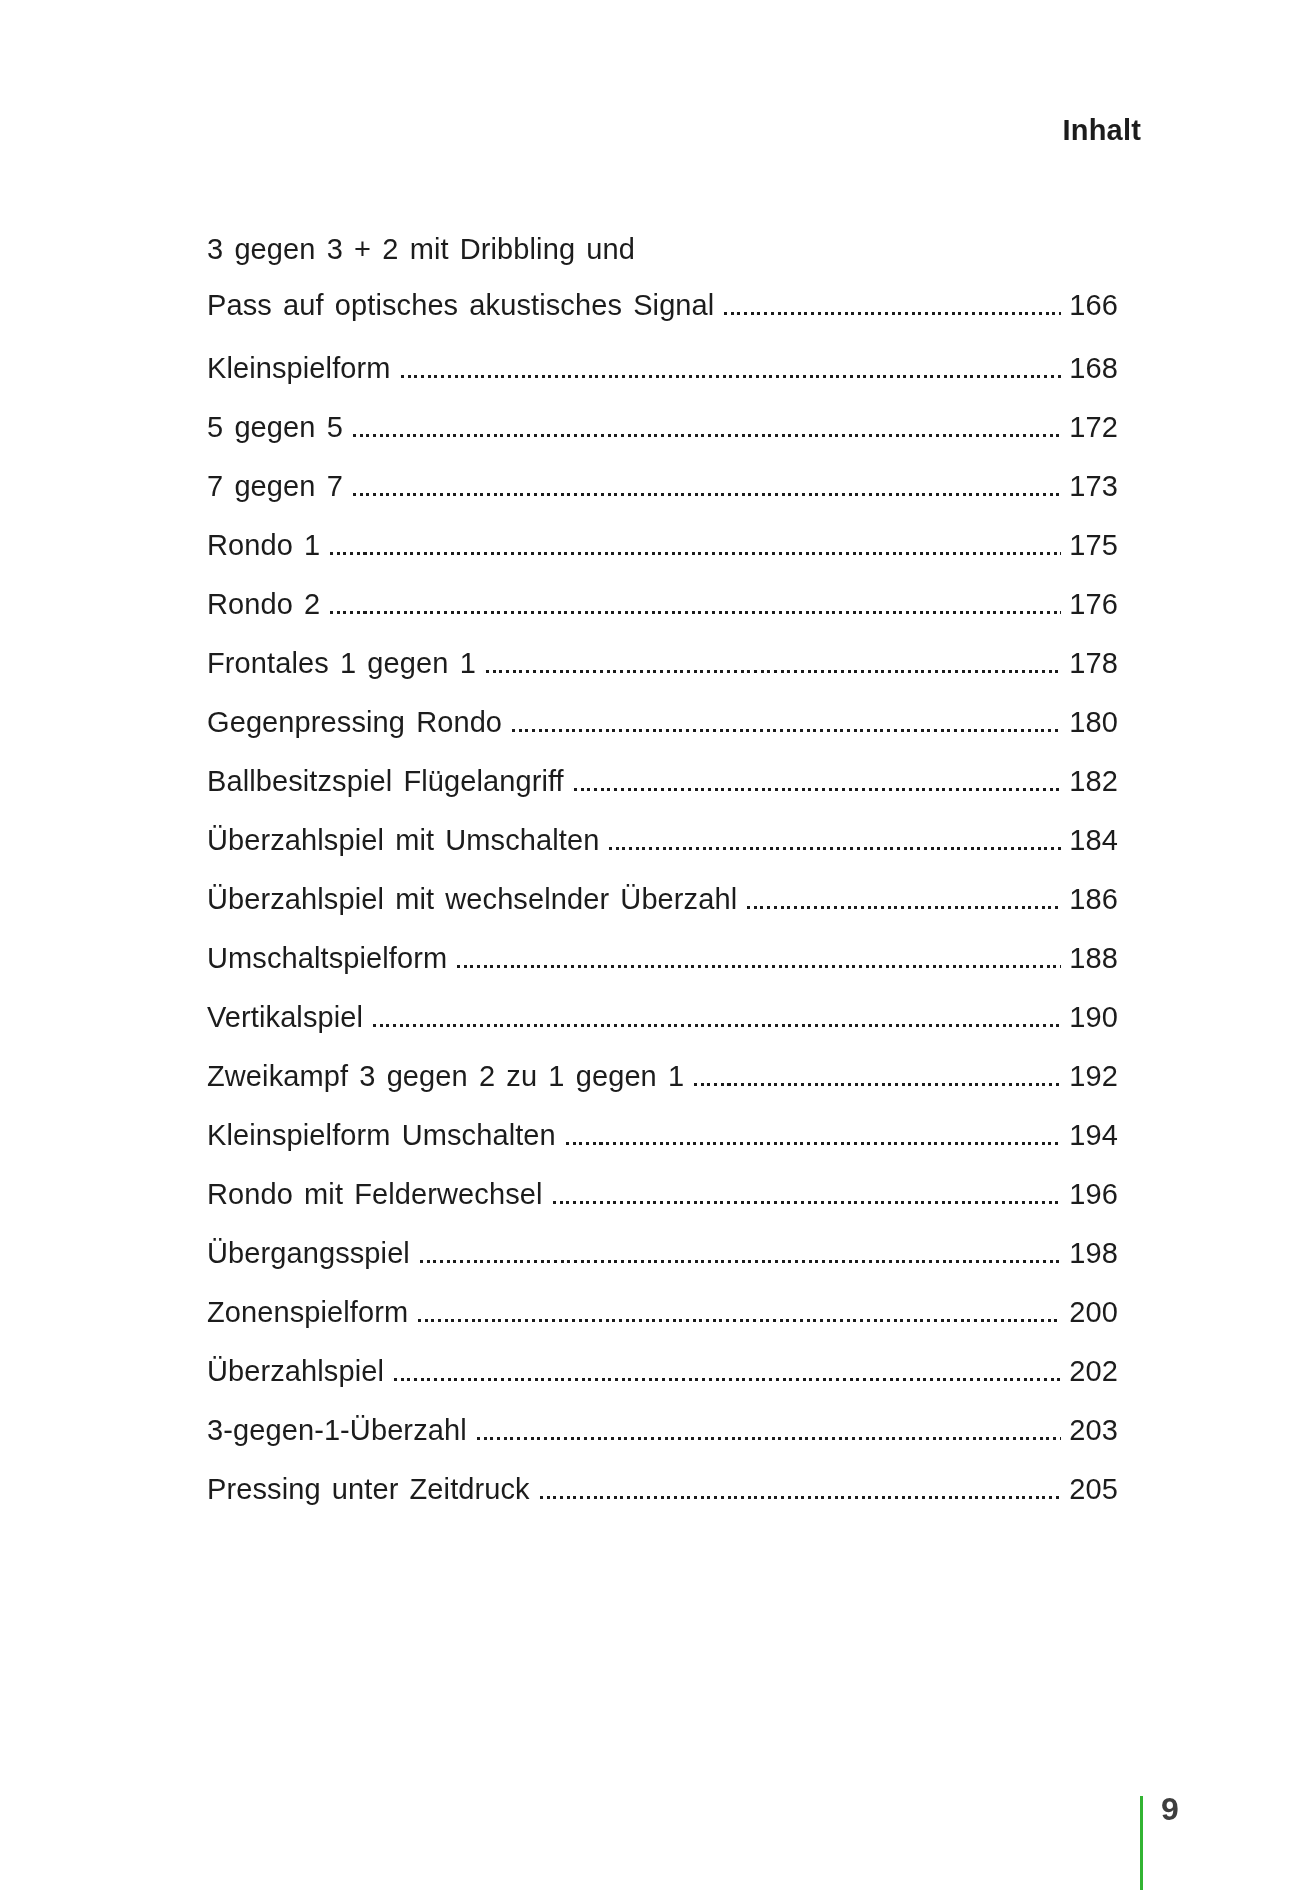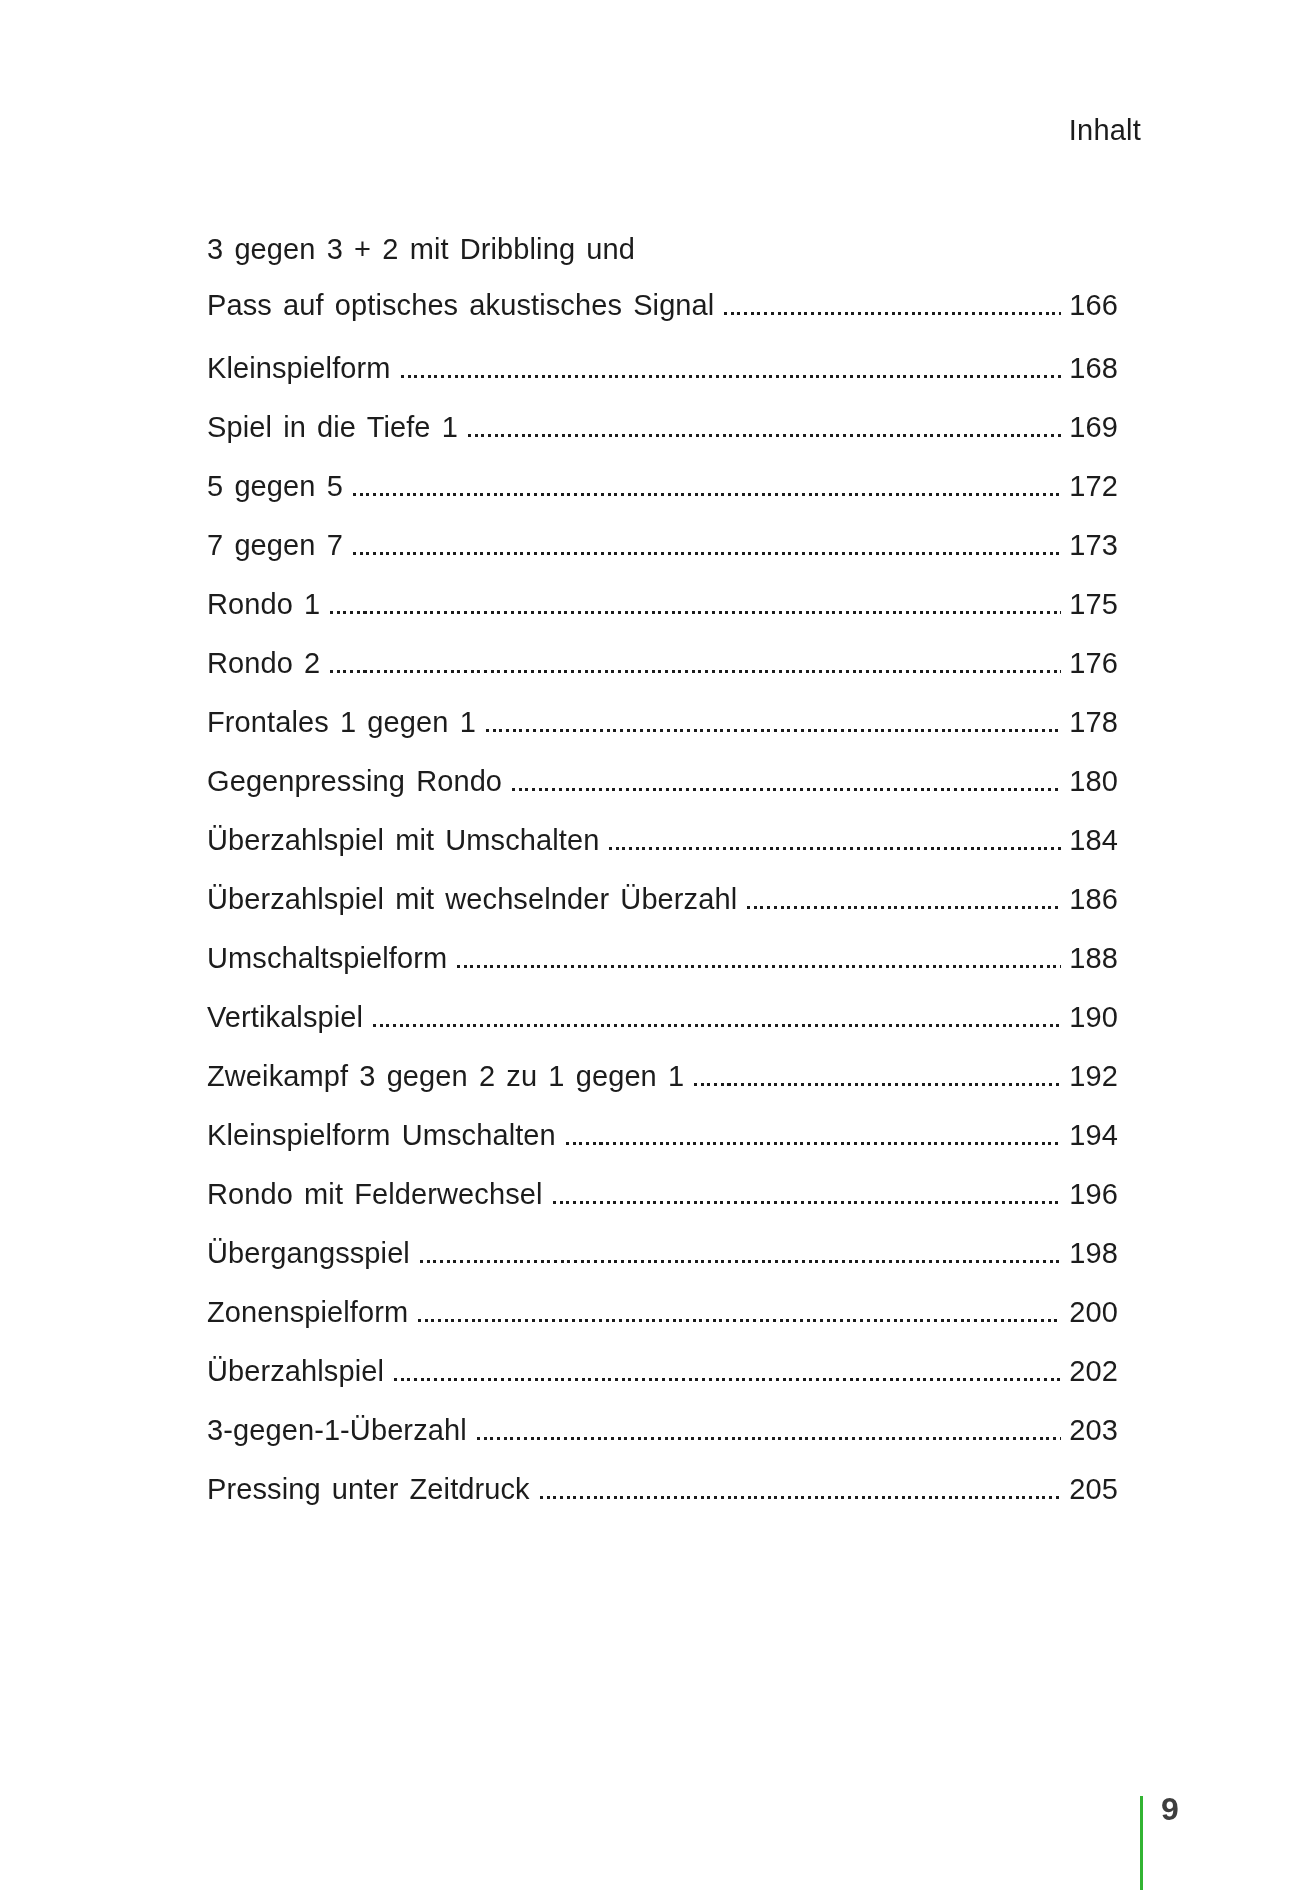--- a/index.html
+++ b/index.html
@@ -13,21 +13,21 @@
   body {
     position: relative;
     font-family: "Liberation Sans", "DejaVu Sans", sans-serif;
     color: var(--text, #1c1c1c);
   }
   .running-head {
     position: absolute;
     top: 114px;
     right: 159px;
     font-size: 29px;
-    font-weight: 400;
+    font-weight: 700;
     letter-spacing: 0.2px;
     white-space: nowrap;
     text-align: center;
   }
   .toc {
     position: absolute;
     left: 207px;
     top: 230px;
     width: 911px;
   }
@@ -88,25 +88,20 @@
     <span class="toc-label">Pass auf optisches akustisches Signal</span>
     <span class="toc-dots"></span>
     <span class="toc-page">166</span>
   </div>
     <div class="toc-row">
     <span class="toc-label">Kleinspielform</span>
     <span class="toc-dots"></span>
     <span class="toc-page">168</span>
   </div>
     <div class="toc-row">
-    <span class="toc-label">Spiel in die Tiefe 1</span>
-    <span class="toc-dots"></span>
-    <span class="toc-page">169</span>
-  </div>
-    <div class="toc-row">
     <span class="toc-label">5 gegen 5</span>
     <span class="toc-dots"></span>
     <span class="toc-page">172</span>
   </div>
     <div class="toc-row">
     <span class="toc-label">7 gegen 7</span>
     <span class="toc-dots"></span>
     <span class="toc-page">173</span>
   </div>
     <div class="toc-row">
@@ -121,20 +116,25 @@
   </div>
     <div class="toc-row">
     <span class="toc-label">Frontales 1 gegen 1</span>
     <span class="toc-dots"></span>
     <span class="toc-page">178</span>
   </div>
     <div class="toc-row">
     <span class="toc-label">Gegenpressing Rondo</span>
     <span class="toc-dots"></span>
     <span class="toc-page">180</span>
+  </div>
+    <div class="toc-row">
+    <span class="toc-label">Ballbesitzspiel Flügelangriff</span>
+    <span class="toc-dots"></span>
+    <span class="toc-page">182</span>
   </div>
     <div class="toc-row">
     <span class="toc-label">Überzahlspiel mit Umschalten</span>
     <span class="toc-dots"></span>
     <span class="toc-page">184</span>
   </div>
     <div class="toc-row">
     <span class="toc-label">Überzahlspiel mit wechselnder Überzahl</span>
     <span class="toc-dots"></span>
     <span class="toc-page">186</span>

